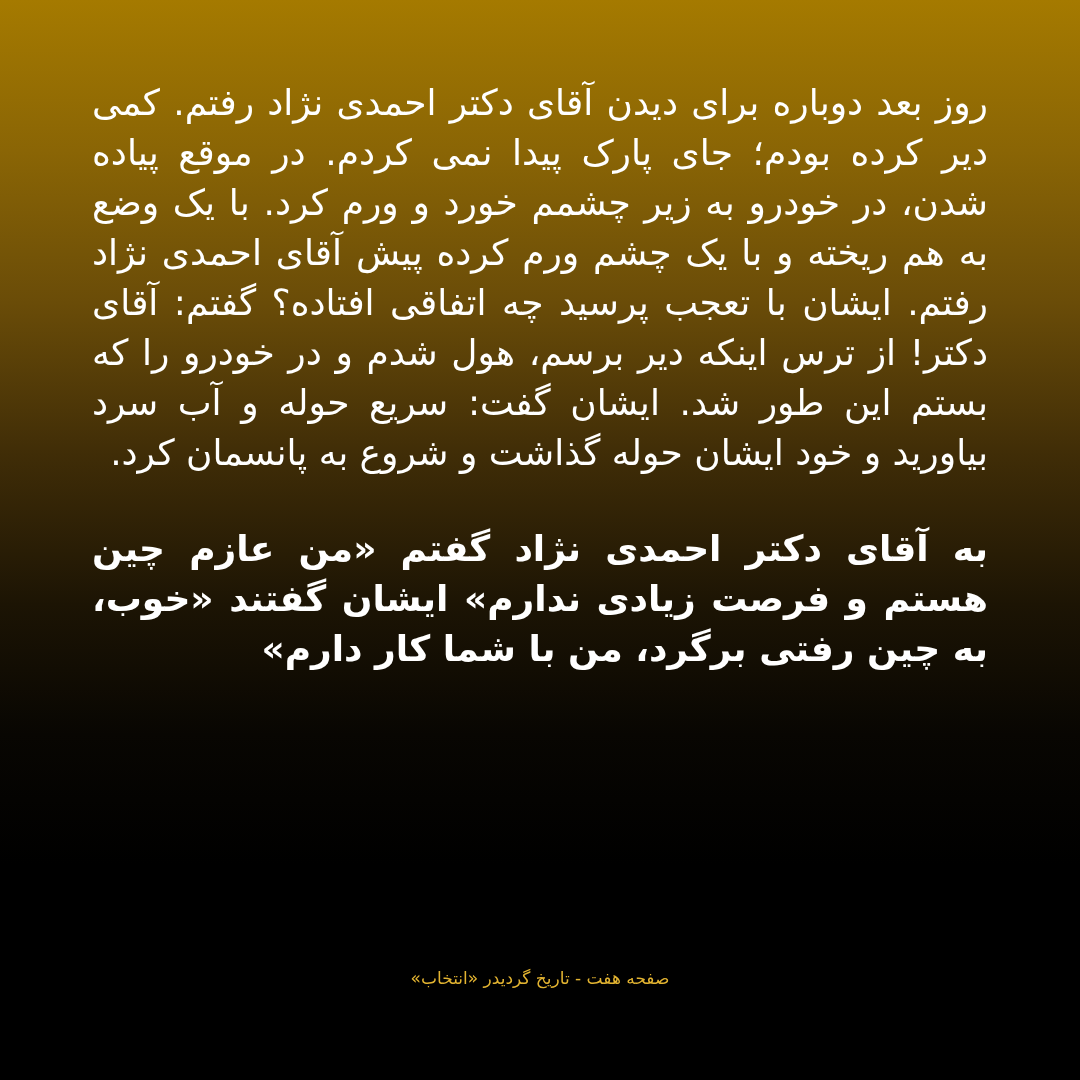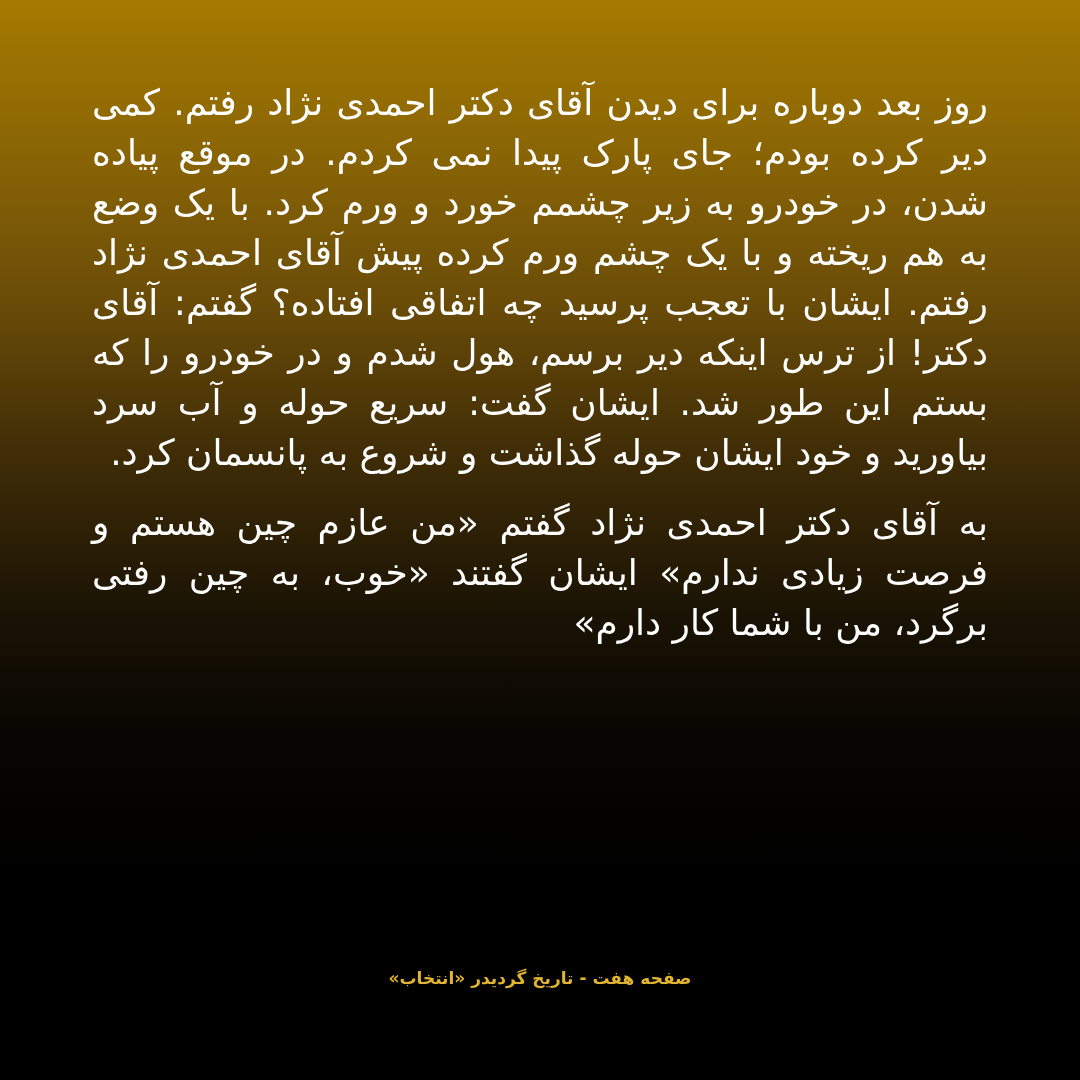--- a/index.html
+++ b/index.html
@@ -23,31 +23,32 @@
       direction: rtl;
       text-align: justify;
       text-align-last: right;
     }
     .para {
       font-size: 36px;
       line-height: 50px;
       margin: 0;
     }
     .para + .para {
-      margin-top: 20px;
+      margin-top: 46px;
+      font-weight: bold;
     }
     .footer {
       position: absolute;
       left: 0;
       right: 0;
       top: 968px;
       text-align: center;
       direction: rtl;
       font-size: 17px;
-      font-weight: bold;
+      font-weight: normal;
       color: #e3b431;
     }
   </style>
 </head>
 <body>
 
 <div class="page">
   <p class="para">روز بعد دوباره برای دیدن آقای دکتر احمدی نژاد رفتم. کمی دیر کرده بودم؛ جای پارک پیدا نمی کردم. در موقع پیاده شدن، در خودرو به زیر چشمم خورد و ورم کرد. با یک وضع به هم ریخته و با یک چشم ورم کرده پیش آقای احمدی نژاد رفتم. ایشان با تعجب پرسید چه اتفاقی افتاده؟ گفتم: آقای دکتر! از ترس اینکه دیر برسم، هول شدم و در خودرو را که بستم این طور شد. ایشان گفت: سریع حوله و آب سرد بیاورید و خود ایشان حوله گذاشت و شروع به پانسمان کرد.</p>
   <p class="para">به آقای دکتر احمدی نژاد گفتم «من عازم چین هستم و فرصت زیادی ندارم» ایشان گفتند «خوب، به چین رفتی برگرد، من با شما کار دارم»</p>
 </div>

